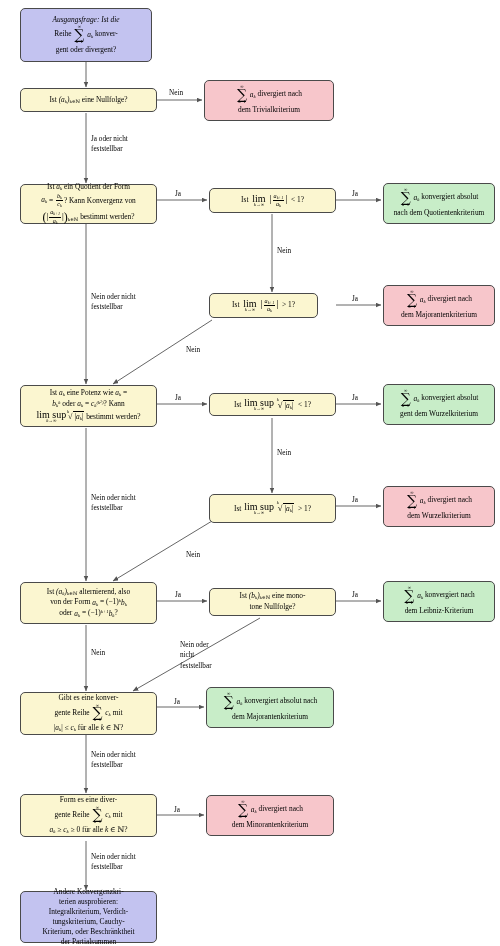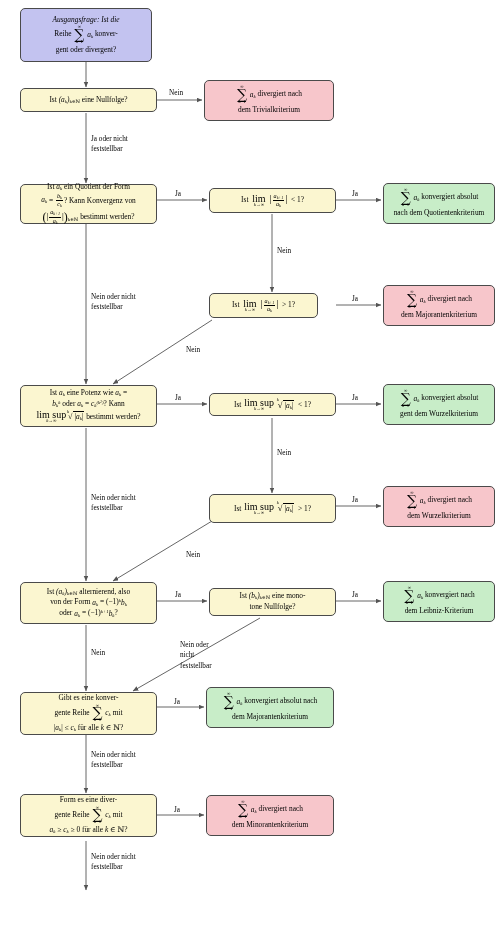--- a/index.html
+++ b/index.html
@@ -309,20 +309,30 @@
   </div>
 
   <div class="node n-diverge" style="left:206px;top:795px;width:128px;height:41px;">
     <div class="inner">
       <div><span class="sum"><span class="lim-top">∞</span><span class="sig">∑</span><span class="lim-bot"><i>k</i>=1</span></span>
         <span class="math">a<sub>k</sub></span> divergiert nach</div>
       <div>dem Minorantenkriterium</div>
     </div>
   </div>
 
+  <div class="node n-other" style="left:20px;top:891px;width:137px;height:52px;">
+    <div class="inner" style="line-height:1.35;">
+      <div>Andere Konvergenzkri-</div>
+      <div>terien ausprobieren:</div>
+      <div>Integralkriterium, Verdich-</div>
+      <div>tungskriterium, Cauchy-</div>
+      <div>Kriterium, oder Beschränktheit</div>
+      <div>der Partialsummen</div>
+    </div>
+  </div>
 
   <div class="edge-label" style="left:169px;top:88px;">Nein</div>
 
   <div class="edge-label" style="left:91px;top:134px;">Ja oder nicht
 feststellbar</div>
 
   <div class="edge-label" style="left:175px;top:189px;">Ja</div>
 
   <div class="edge-label" style="left:352px;top:189px;">Ja</div>
 

